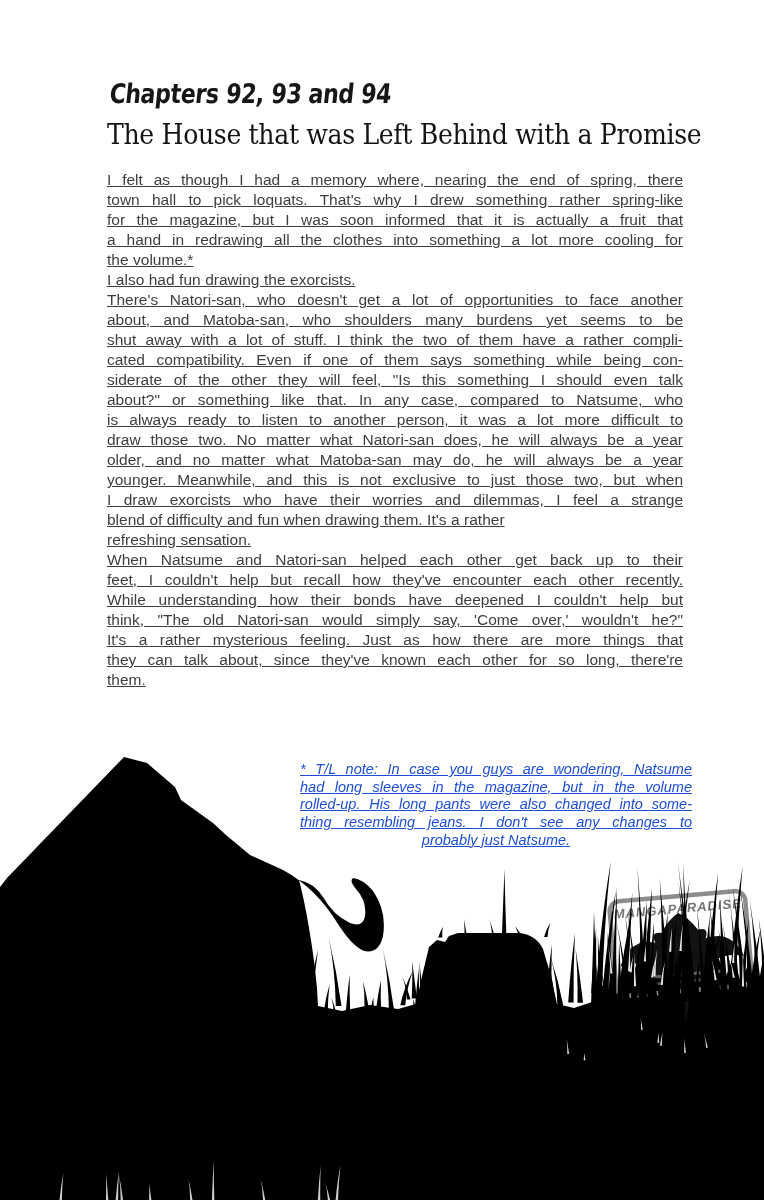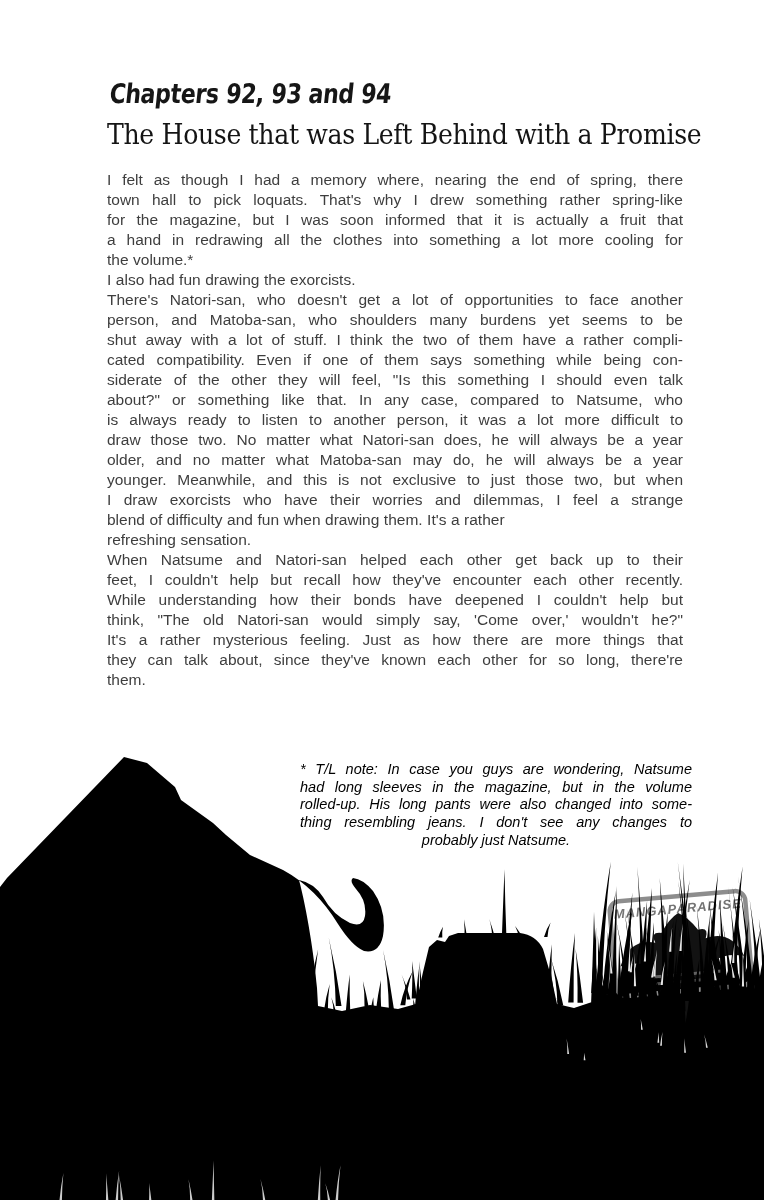--- a/index.html
+++ b/index.html
@@ -15,26 +15,26 @@
   }
   .page-subtitle{
     position:absolute;left:107px;top:118px;white-space:nowrap;
     font-family:"DejaVu Serif",serif;font-size:28px;color:#141414;
     transform:scaleX(.90);transform-origin:left top;letter-spacing:-.4px;
   }
   .body-text{
     position:absolute;left:107px;top:170px;width:576px;
     font-size:15.5px;line-height:20px;color:#3e3e3e;word-spacing:.2px;
   }
-  .line{height:20px;overflow:visible;}
+  .line{height:20px;overflow:visible;text-decoration:underline;}
   .jl{text-align:justify;text-align-last:justify;}
   .rl{text-align:left;}
   .footnote{
     position:absolute;left:300px;top:761px;width:392px;z-index:1;
-    font-size:14.5px;font-style:italic;line-height:17.7px;color:#000000;
+    font-size:14.5px;font-style:italic;line-height:17.7px;color:#1d4ed8;
   }
   .footnote .line{height:17.7px;text-align:center;}
   .silhouette{position:absolute;left:0;top:750px;z-index:2;pointer-events:none;}
   .wm-label{
     font-family:"Liberation Sans",sans-serif;font-style:italic;font-weight:bold;
     font-size:13px;letter-spacing:1px;
   }
 </style>
 </head>
 <body>
@@ -50,21 +50,21 @@
         <div class="line jl">town hall to pick loquats. That's why I drew something rather spring-like</div>
         <div class="line jl">for the magazine, but I was soon informed that it is actually a fruit that</div>
         <div class="line jl">a hand in redrawing all the clothes into something a lot more cooling for</div>
         <div class="line rl">the volume.*</div>
       </div>
       <div>
         <div class="line rl">I also had fun drawing the exorcists.</div>
       </div>
       <div>
         <div class="line jl">There's Natori-san, who doesn't get a lot of opportunities to face another</div>
-        <div class="line jl">person, and Matoba-san, who shoulders many burdens yet seems to be</div>
+        <div class="line jl">about, and Matoba-san, who shoulders many burdens yet seems to be</div>
         <div class="line jl">shut away with a lot of stuff. I think the two of them have a rather compli-</div>
         <div class="line jl">cated compatibility. Even if one of them says something while being con-</div>
         <div class="line jl">siderate of the other they will feel, "Is this something I should even talk</div>
         <div class="line jl">about?" or something like that. In any case, compared to Natsume, who</div>
         <div class="line jl">is always ready to listen to another person, it was a lot more difficult to</div>
         <div class="line jl">draw those two. No matter what Natori-san does, he will always be a year</div>
         <div class="line jl">older, and no matter what Matoba-san may do, he will always be a year</div>
         <div class="line jl">younger. Meanwhile, and this is not exclusive to just those two, but when</div>
         <div class="line jl">I draw exorcists who have their worries and dilemmas, I feel a strange</div>
         <div class="line rl">blend of difficulty and fun when drawing them. It's a rather</div>

